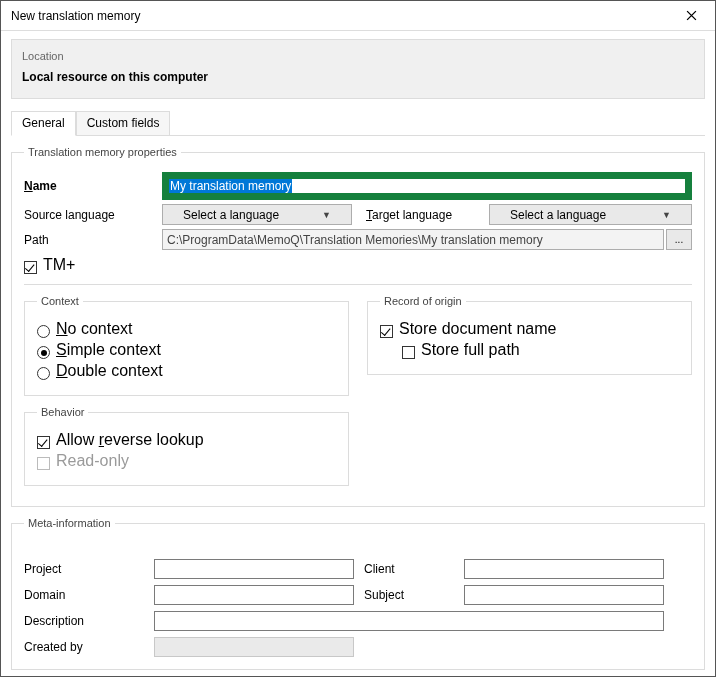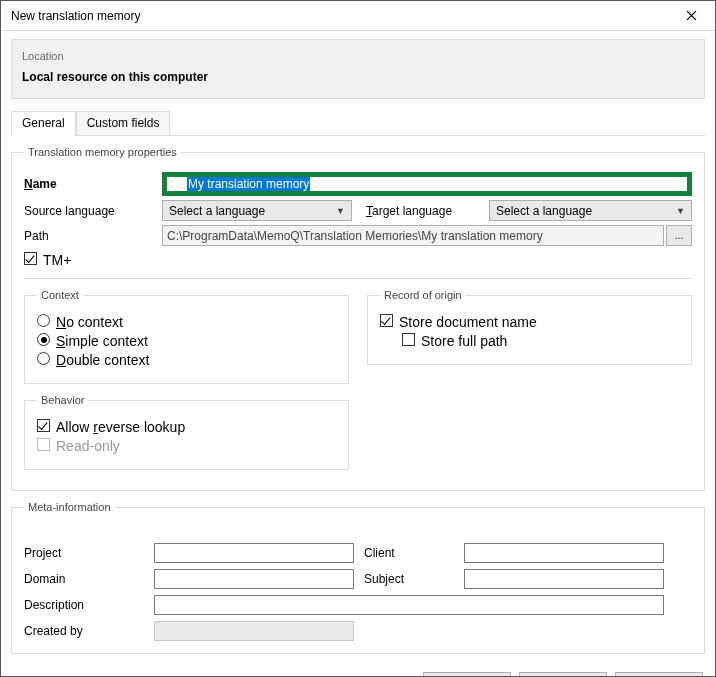--- a/index.html
+++ b/index.html
@@ -76,50 +76,49 @@
 
   input[type=text].field, .select, .path-field {
     font-family: inherit;
     font-size: 12px;
     border: 1px solid #7a7a7a;
     background: #fff;
     height: 21px;
     padding: 1px 4px;
   }
   .highlight-input {
-    border: 5px solid #15803d;
-    padding-left: 20px;
+    border: 7px solid #15803d;
   }
   .highlight-text {
     background: #0078d7;
     color: #fff;
     padding: 0 1px;
   }
   .select {
     background: #e9e9e9;
     border: 1px solid #adadad;
     display: flex;
     align-items: center;
     justify-content: space-between;
-    padding: 0 6px;
+    padding: 0 20px;
     cursor: pointer;
   }
   .select .chev {
     font-size: 9px;
     color: #444;
   }
 
   .sep { border: none; border-top: 1px solid #dcdcdc; margin: 10px 0; }
 
   .two-col { display: flex; gap: 18px; }
   .col { flex: 1; }
 
   .check-row, .radio-row {
-    display: flex; align-items: flex-start; gap: 6px; margin: 3px 0;
-    font-size: 14px;
+    display: flex; align-items: flex-end; gap: 6px; margin: 3px 0;
+    font-size: 16px;
   }
   .check-row.disabled { color: #9a9a9a; }
   .checkbox {
     width: 13px; height: 13px; border: 1px solid #333;
     display: inline-flex; align-items: center; justify-content: center;
     background: #fff; cursor: pointer;
   }
   .checkbox.disabled { border-color: #bbb; cursor: default; }
   .checkbox.checked::after {
     content: "";

